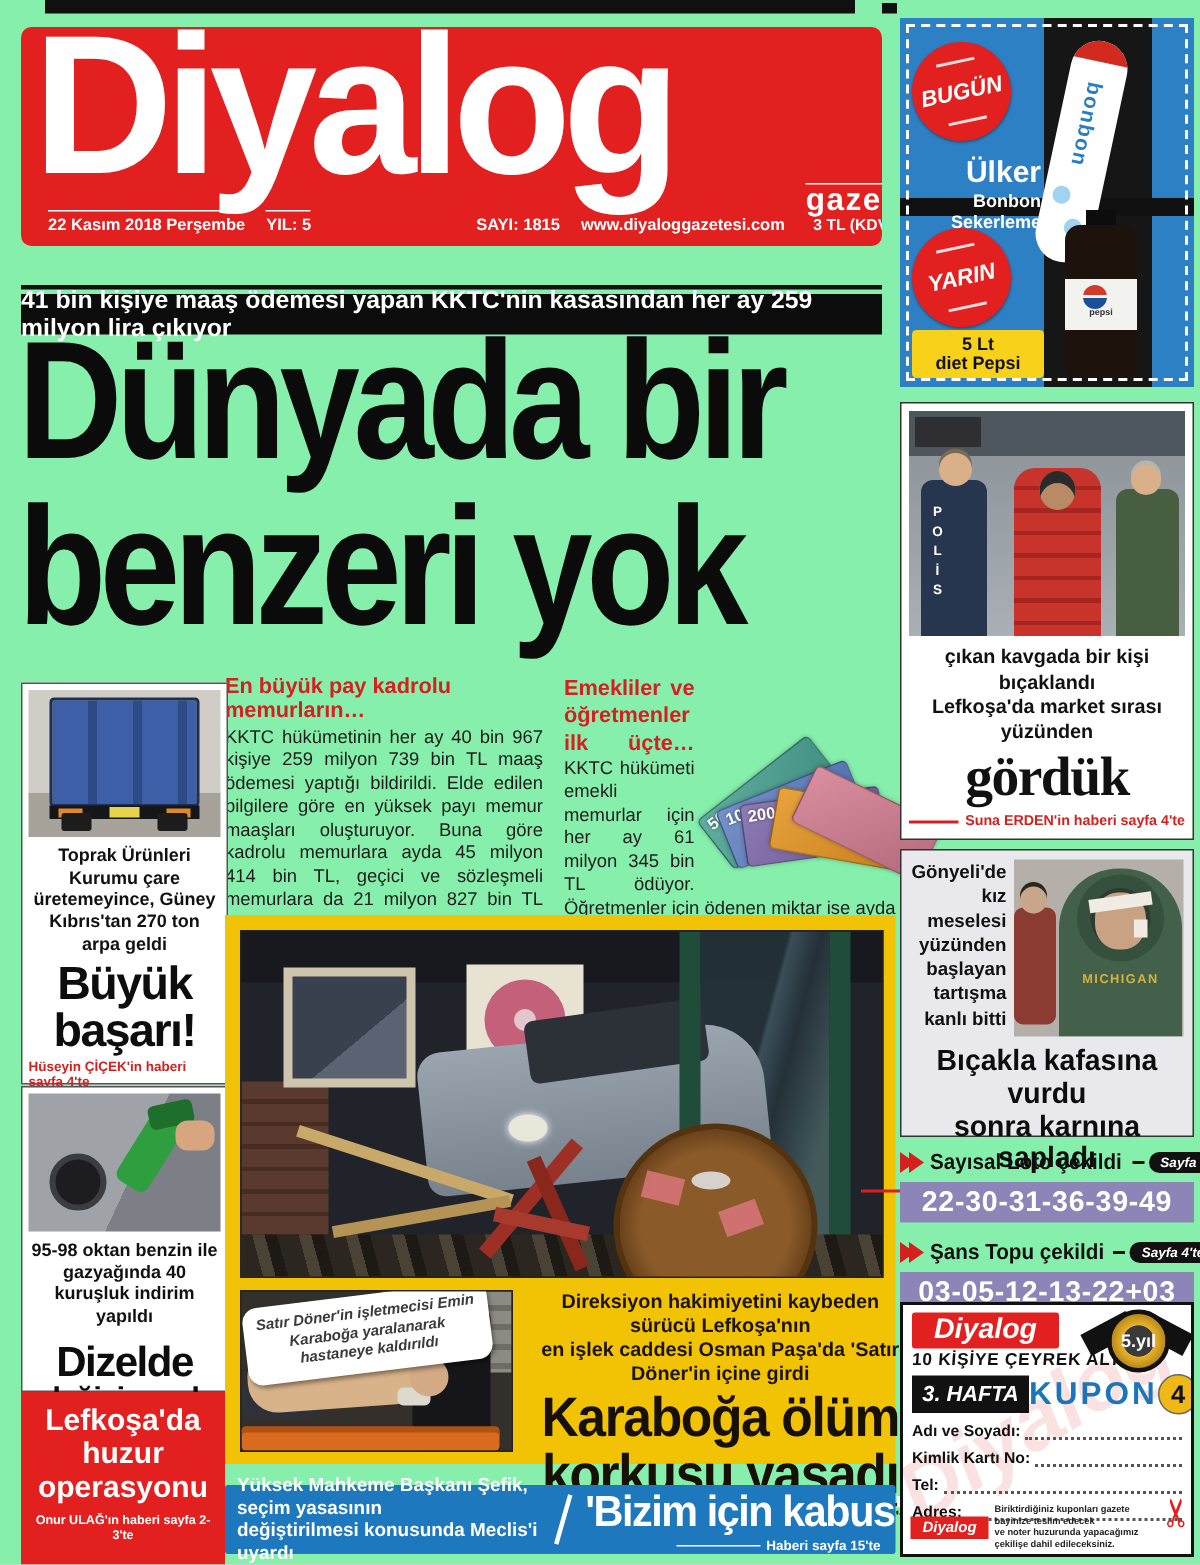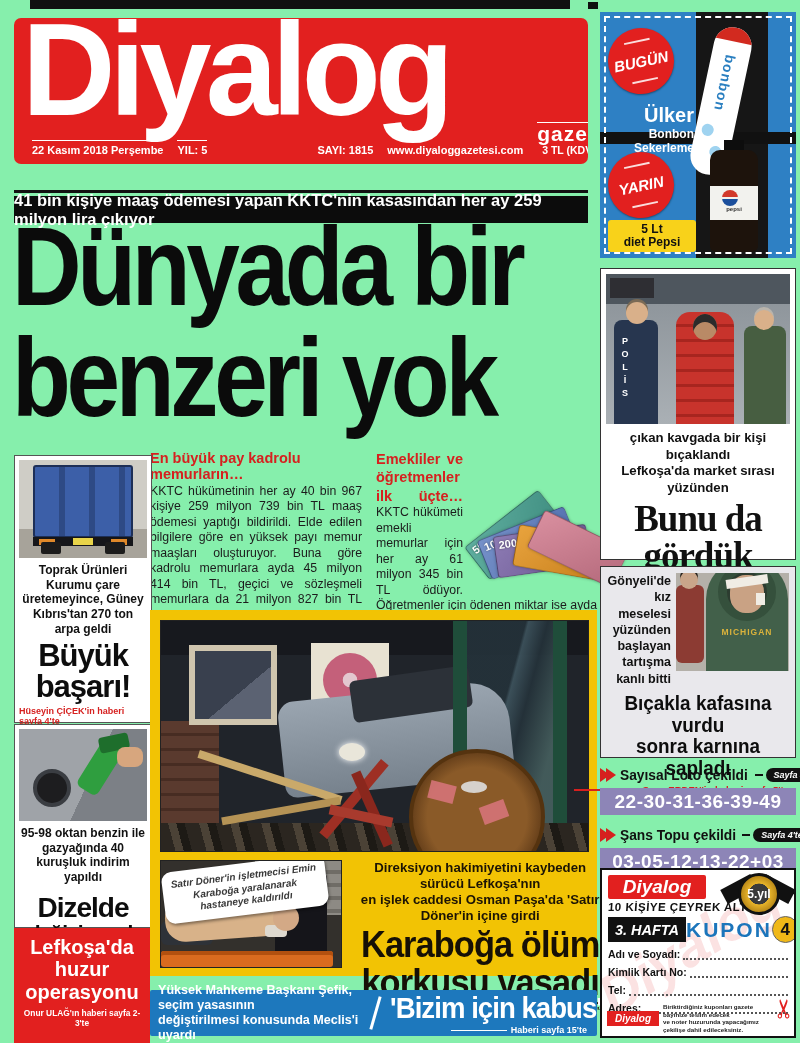--- a/index.html
+++ b/index.html
@@ -194,21 +194,21 @@
   .po-f3{position:absolute;right:4px;bottom:0;width:42px;height:98px;background:#475e41;border-radius:8px 8px 0 0;}
   .po-f3 .head{position:absolute;left:10px;top:-16px;width:20px;height:20px;border-radius:50%;background:#d9b08a;
                box-shadow:0 -3px 0 #b9b4ac;}
   .rcap{font-size:13.2px;font-weight:bold;text-align:center;line-height:1.25;margin-top:6px;color:#111;}
   .rhead-serif{font-family:"Liberation Serif",serif;font-weight:bold;font-size:37px;line-height:1.0;
                text-align:center;color:#111;margin-top:4px;letter-spacing:-1px;}
 
   .rstory2{left:600px;top:566px;width:196px;height:192px;background:#e9e8ec;padding:6px;}
   .rs2-top{display:flex;}
   .rs2-lead{flex:0 0 64px;font-size:12.5px;font-weight:bold;text-align:right;line-height:1.3;color:#111;padding-right:5px;}
-  .hoodie-ph{flex:1;height:98px;background:#b4b0a9;}
+  .hoodie-ph{flex:1;height:118px;background:#b4b0a9;}
   .ho-f1{position:absolute;left:0;bottom:8px;width:28px;height:78px;background:#8c3b33;border-radius:6px;}
   .ho-f1 .head{position:absolute;left:4px;top:-14px;width:18px;height:18px;border-radius:50%;background:#c9a58a;
                box-shadow:0 -3px 0 #2b2620;}
   .ho-main{position:absolute;left:30px;bottom:0;width:82px;height:112px;background:#42604a;border-radius:40px 40px 0 0;}
   .ho-hood{position:absolute;left:12px;top:4px;width:58px;height:58px;border-radius:50%;border:9px solid #35503c;
            box-sizing:border-box;background:#2c3c30;}
   .ho-face{position:absolute;left:24px;top:16px;width:34px;height:38px;border-radius:45%;background:#c9a284;}
   .ho-band{position:absolute;left:20px;top:18px;width:42px;height:9px;background:#f0ece4;transform:rotate(-8deg);}
   .ho-patch{position:absolute;left:50px;top:34px;width:9px;height:12px;background:#f0ece4;}
   .ho-txt{position:absolute;left:0;width:82px;top:68px;text-align:center;color:#d9b23c;font-size:8.5px;font-weight:bold;
@@ -479,21 +479,20 @@
       </div>
       <div class="po-f3">
         <div class="head"></div>
       </div>
     </div>
     <div class="rcap">
       <div>çıkan kavgada bir kişi bıçaklandı</div>
       <div>Lefkoşa'da market sırası yüzünden</div>
     </div>
     <div class="rhead-serif">
-      <div>Bunu da</div>
       <div>gördük</div>
     </div>
     <div class="byline-red" style="margin-top:5px;">
       <span class="dash" style="flex:1 1 auto;"></span>
       <span class="txt">Suna ERDEN'in haberi sayfa 4'te</span>
     </div>
   </div>
 
   <div class="abs rbox rstory2">
     <div class="rs2-top">

